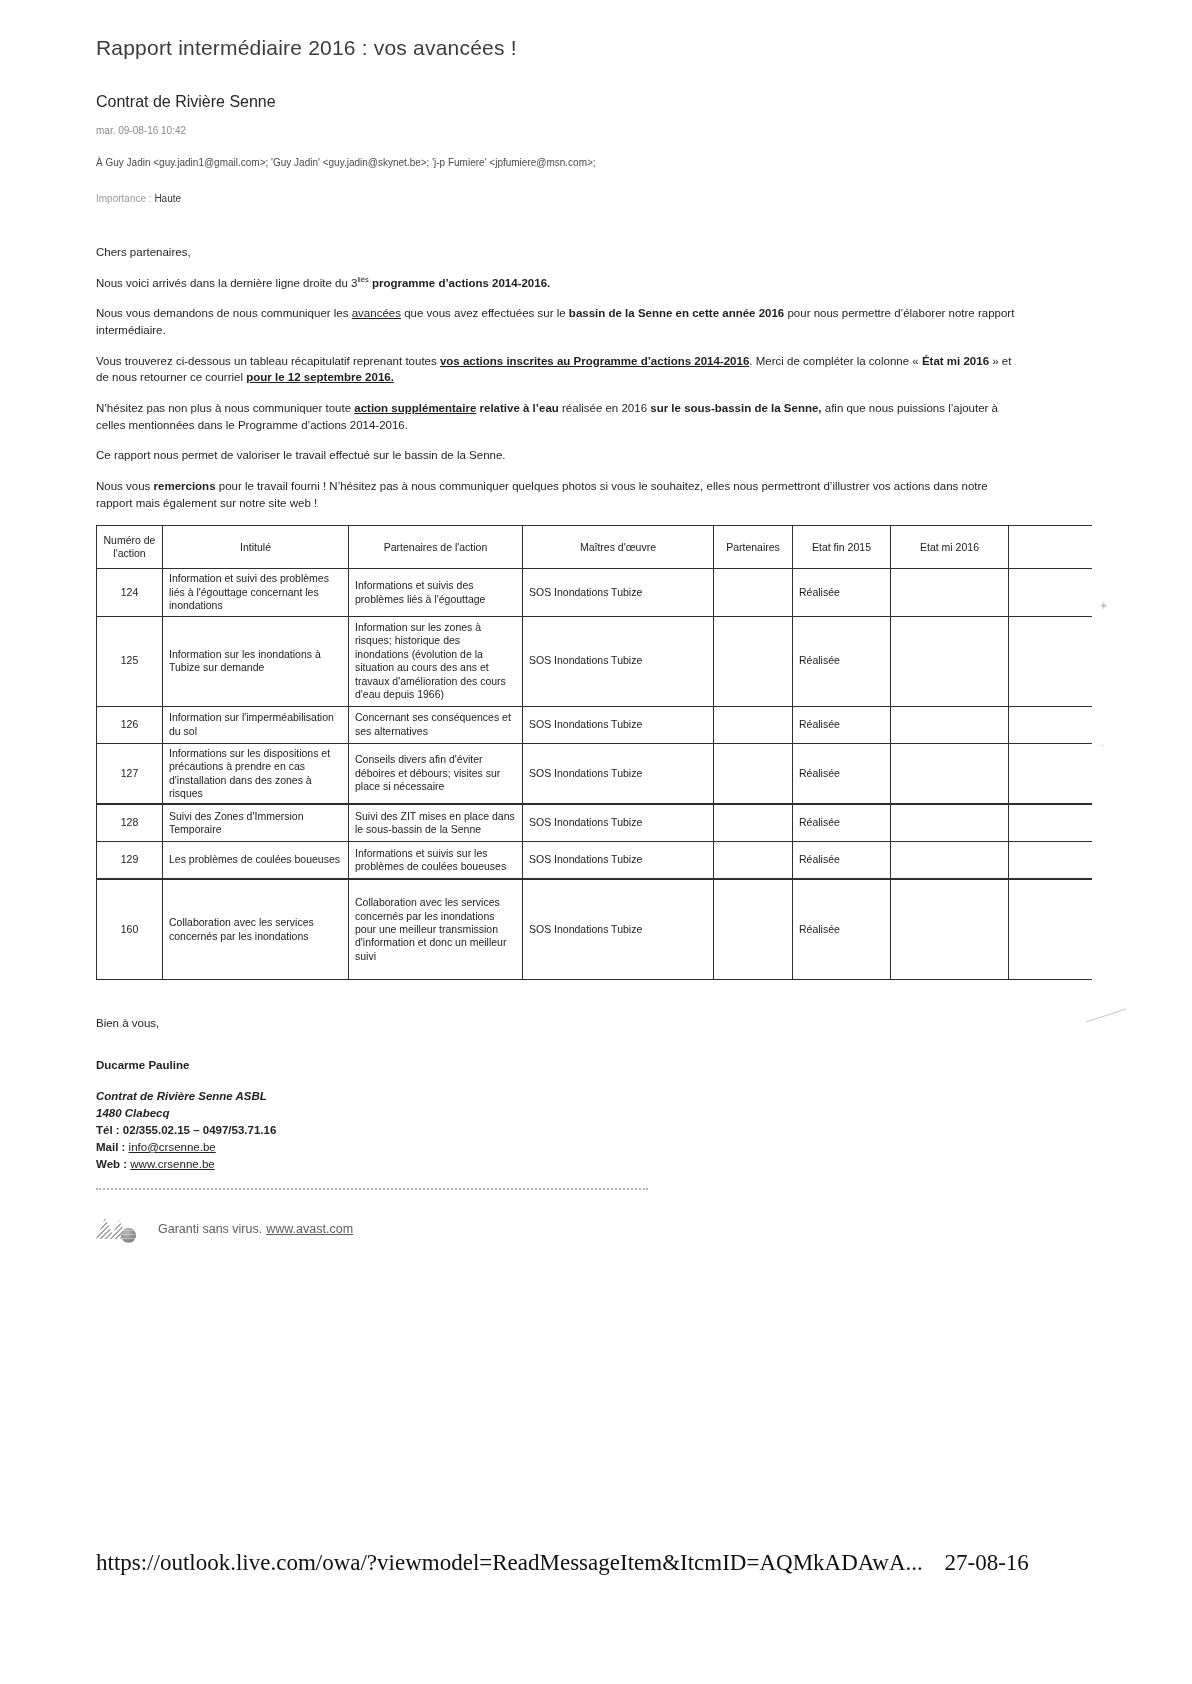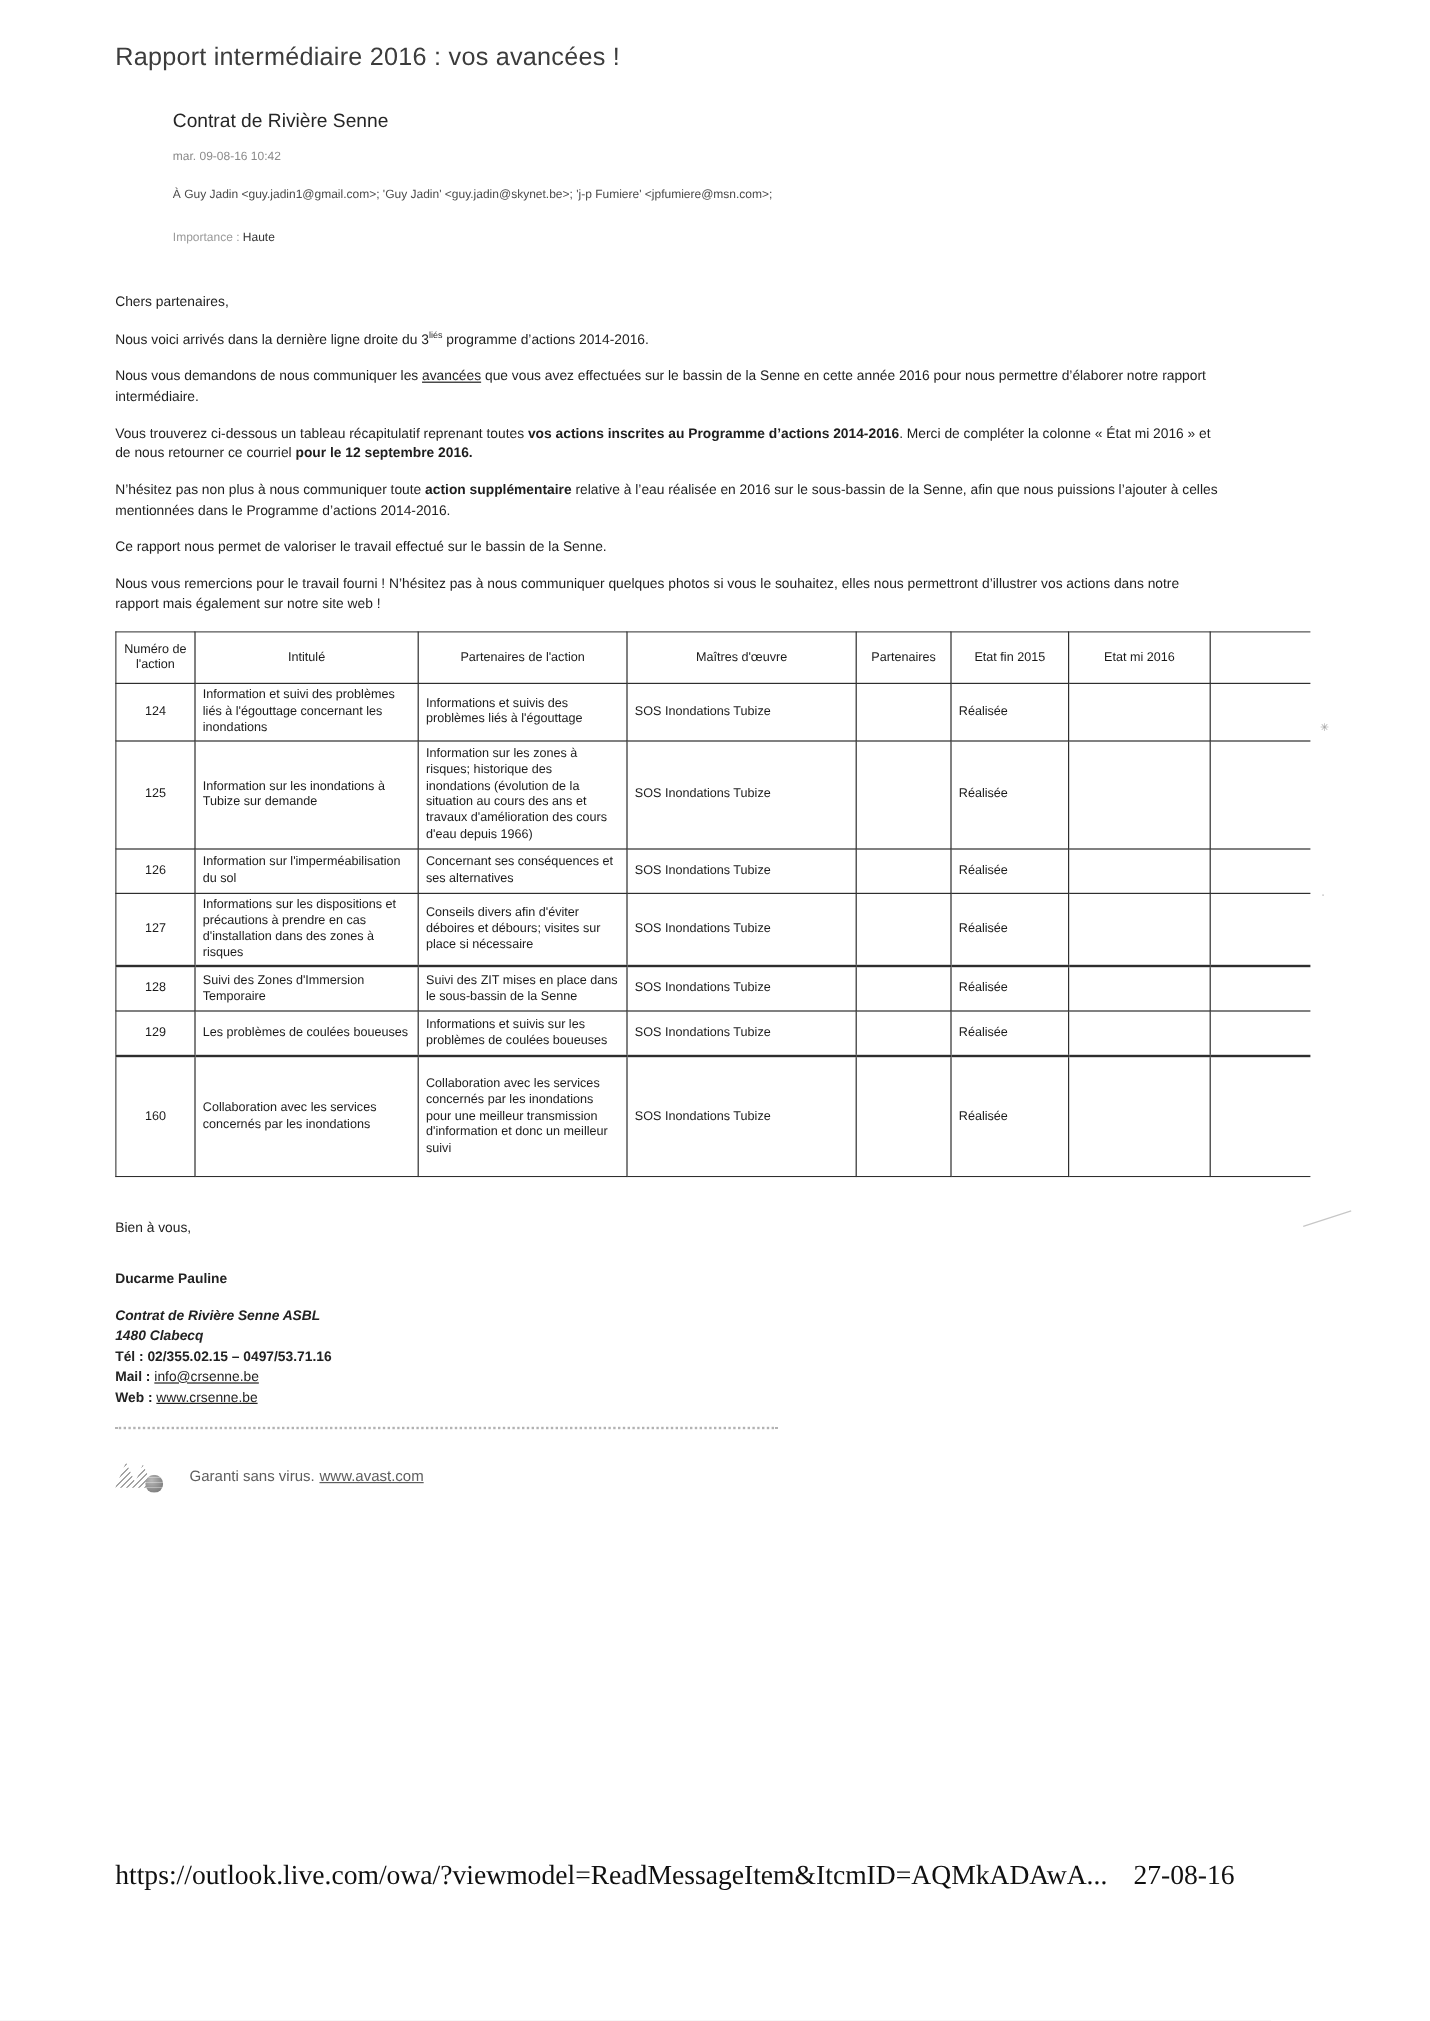--- a/index.html
+++ b/index.html
@@ -13,33 +13,33 @@
     overflow:hidden;
   }
   .content{padding:36px 0 0 96px;}
 
   .title{
     margin:0;
     font-size:21px;font-weight:400;color:#3c3c3c;
     letter-spacing:.2px;
   }
 
-  .mail-header{margin-top:33px;margin-left:48px;}
+  .mail-header{margin-top:33px;}
   .sender{font-size:16px;color:#262626;}
   .mail-date{margin-top:14px;font-size:10px;color:#8a8a8a;}
   .recips{margin-top:21px;font-size:10px;color:#4a4a4a;}
   .importance{margin-top:25px;font-size:10px;}
   .imp-label{color:#9a9a9a;}
   .imp-value{color:#333;}
 
   .body-text{margin-top:40px;width:925px;font-size:11.5px;line-height:1.45;color:#1e1e1e;}
   .body-text p{margin:0 0 14px 0;}
-  .b{font-weight:normal;}
+  .b{font-weight:bold;}
   .u{text-decoration:underline;}
-  .bu{font-weight:bold;text-align:right;}
+  .bu{font-weight:bold;text-decoration:underline;text-align:right;}
   sup{font-size:7.5px;}
 
   .table-clip{width:996px;overflow:hidden;margin-top:7px;}
   table.actions{
     border-collapse:collapse;table-layout:fixed;width:1172px;
     font-size:10.5px;line-height:1.28;color:#1b1b1b;
   }
   table.actions th, table.actions td{
     border:1px solid #2e2e2e;
     padding:3px 6px;

